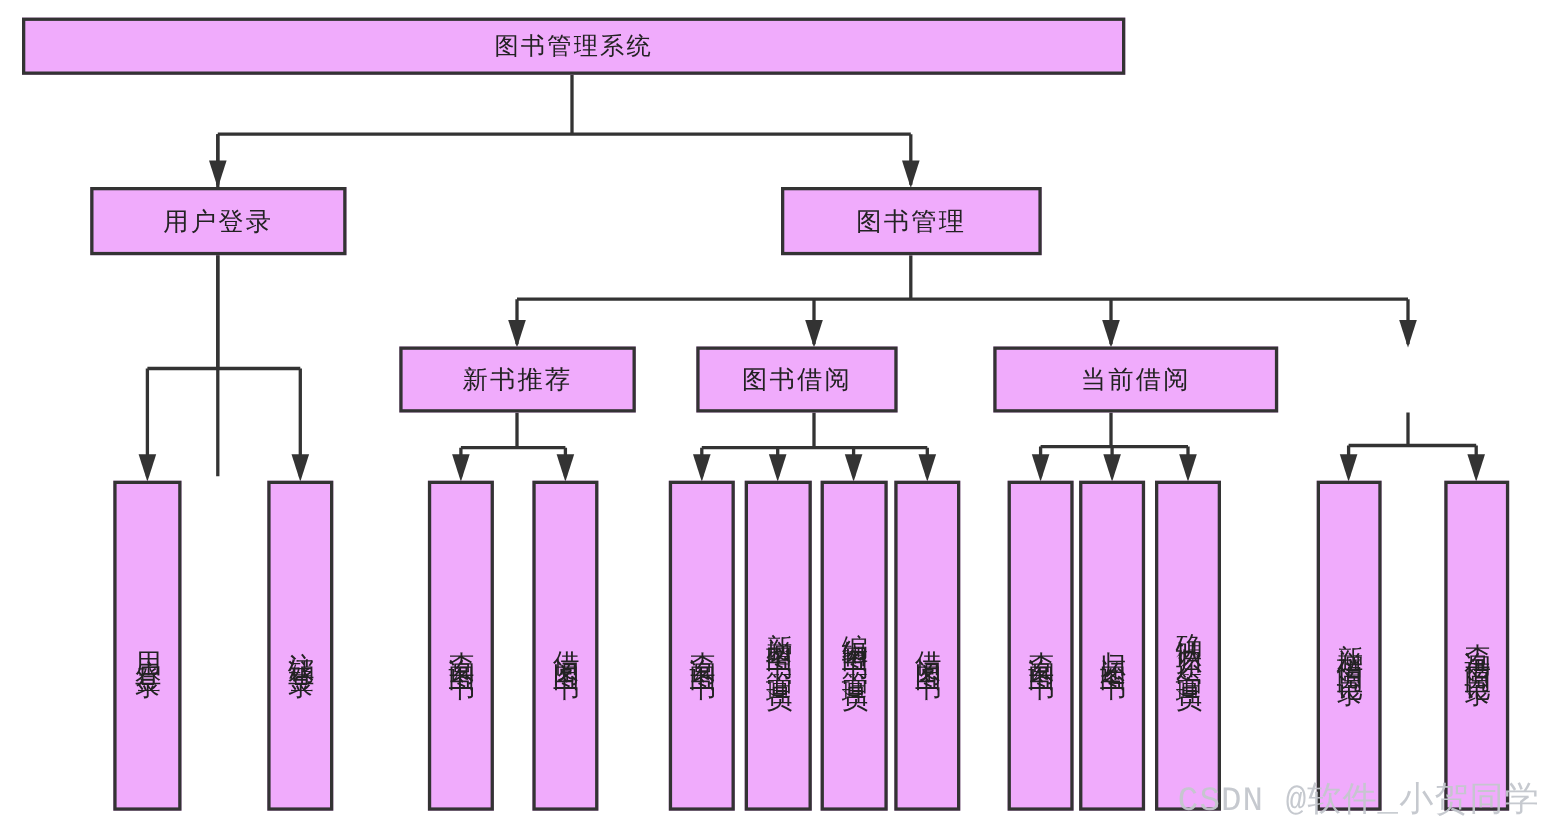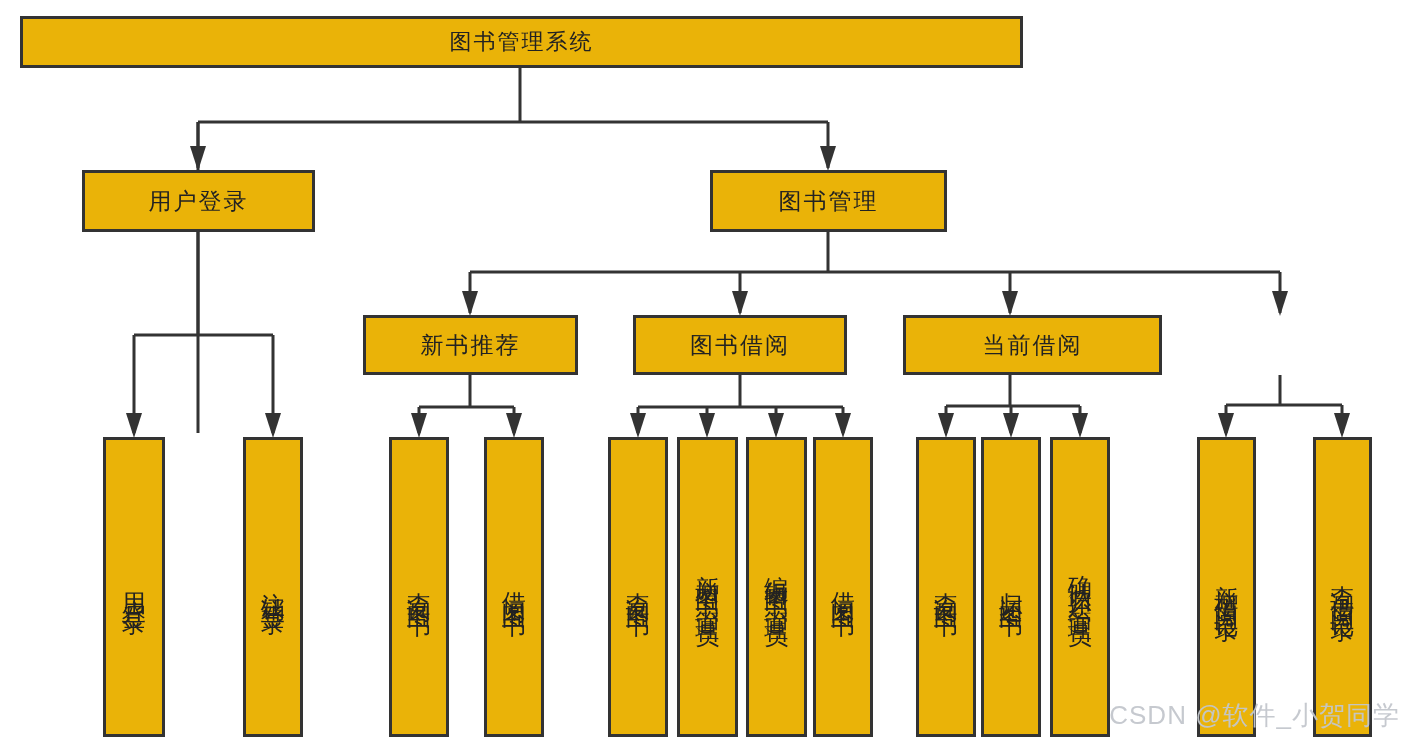--- a/index.html
+++ b/index.html
@@ -14,21 +14,21 @@
   svg.connectors {
     position: absolute;
     left: 0; top: 0;
     width: 1405px; height: 747px;
     z-index: 1;
     pointer-events: none;
   }
   .node {
     position: absolute;
     box-sizing: border-box;
-    background: #eab308;
+    background: #f0abfc;
     border: 3px solid #333333;
     display: flex;
     align-items: center;
     justify-content: center;
     z-index: 2;
   }
   .hlabel {
     color: #222222;
     font-size: 23px;
     letter-spacing: 2px;
@@ -40,27 +40,28 @@
     text-orientation: mixed;
     color: #222222;
     font-size: 24px;
     letter-spacing: 7px;
     line-height: 1.15;
     white-space: nowrap;
   }
   .watermark {
     position: absolute;
     right: 5px;
-    bottom: 14px;
-    font-size: 26px;
+    bottom: 0;
+    font-size: 31px;
     color: #c3c7cd;
     opacity: 0.95;
     z-index: 3;
     letter-spacing: 1px;
     white-space: nowrap;
+    font-family: Liberation Mono, monospace;
   }
 </style>
 </head>
 <body>
 
 <div id="canvas">
 
   <svg class="connectors" viewBox="0 0 1405 747" xmlns="http://www.w3.org/2000/svg">
     <g stroke="#333333" stroke-width="3" fill="none">
 
@@ -110,21 +111,21 @@
   <div class="node" style="left:82px; top:170px; width:233px; height:62px;">
     <span class="hlabel">用户登录</span>
   </div>
   <div class="node" style="left:363px; top:315px; width:215px; height:60px;">
     <span class="hlabel">新书推荐</span>
   </div>
 
   <div class="node" style="left:710px; top:170px; width:237px; height:62px;">
     <span class="hlabel">图书管理</span>
   </div>
-  <div class="node" style="left:633px; top:315px; width:214px; height:60px;">
+  <div class="node" style="left:633px; top:315px; width:183px; height:60px;">
     <span class="hlabel">图书借阅</span>
   </div>
   <div class="node" style="left:903px; top:315px; width:259px; height:60px;">
     <span class="hlabel">当前借阅</span>
   </div>
 
   <div class="node" style="left:103px; top:437px; width:62px; height:300px;">
     <span class="vlabel">用户登录</span>
   </div>
   <div class="node" style="left:243px; top:437px; width:60px; height:300px;">

